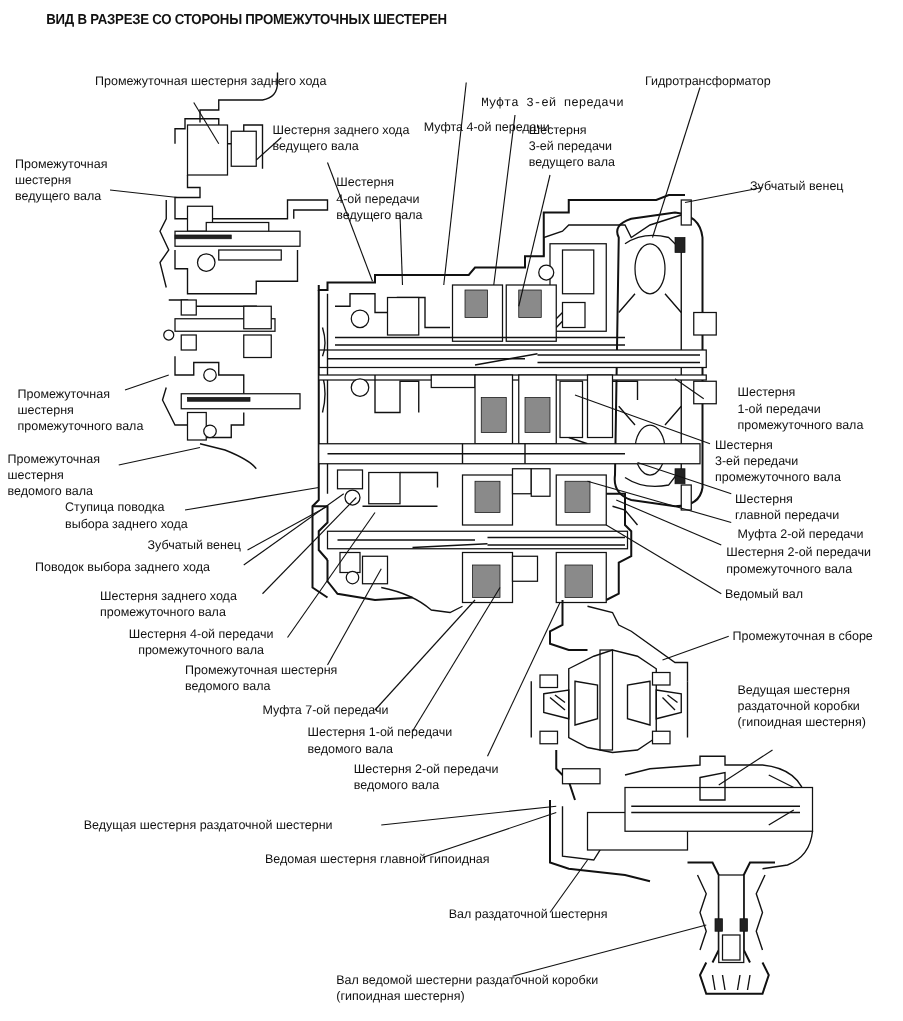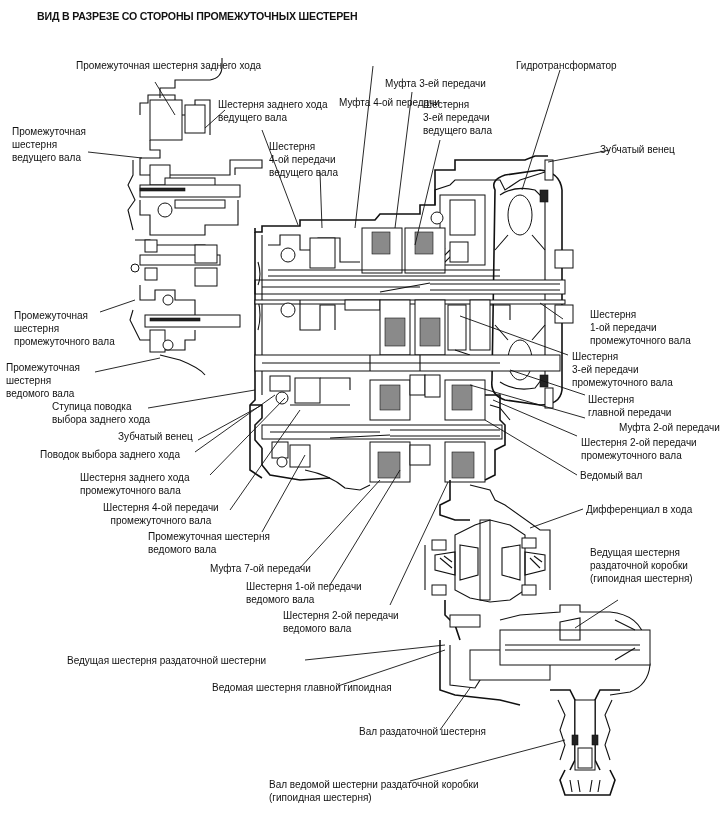--- a/index.html
+++ b/index.html
@@ -214,65 +214,65 @@
   </g>
 </svg>
 
 <div class="lbl" style="left:76px;top:59px;">Промежуточная шестерня заднего хода</div>
 <div class="lbl" style="left:218px;top:98px;">Шестерня заднего хода
 ведущего вала</div>
 <div class="lbl" style="left:269px;top:140px;">Шестерня
 4-ой передачи
 ведущего вала</div>
 <div class="lbl" style="left:339px;top:59px;margin-top:37px;">Муфта 4-ой передачи</div>
-<div class="lbl" style="left:385px;top:77px;">Муфта 3-ей передачи</div>
+<div class="lbl" style="left:385px;top:77px;font-family:Liberation Mono, monospace;">Муфта 3-ей передачи</div>
 <div class="lbl" style="left:423px;top:98px;">Шестерня
 3-ей передачи
 ведущего вала</div>
 <div class="lbl" style="left:516px;top:59px;">Гидротрансформатор</div>
 <div class="lbl" style="left:600px;top:143px;">Зубчатый венец</div>
 
 <div class="lbl" style="left:12px;top:125px;">Промежуточная
 шестерня
 ведущего вала</div>
 <div class="lbl" style="left:14px;top:309px;">Промежуточная
 шестерня
 промежуточного вала</div>
 <div class="lbl" style="left:6px;top:361px;">Промежуточная
 шестерня
 ведомого вала</div>
 <div class="lbl" style="left:52px;top:400px;">Ступица поводка
 выбора заднего хода</div>
 <div class="lbl" style="left:118px;top:430px;">Зубчатый венец</div>
-<div class="lbl" style="left:28px;top:448px;margin-left:12px;">Поводок выбора заднего хода</div>
+<div class="lbl" style="left:28px;top:448px;">Поводок выбора заднего хода</div>
 <div class="lbl" style="left:80px;top:471px;">Шестерня заднего хода
 промежуточного вала</div>
 <div class="lbl" style="left:103px;top:501px;text-align:center;">Шестерня 4-ой передачи
 промежуточного вала</div>
 <div class="lbl" style="left:148px;top:530px;">Промежуточная шестерня
 ведомого вала</div>
 <div class="lbl" style="left:210px;top:562px;">Муфта 7-ой передачи</div>
 <div class="lbl" style="left:246px;top:580px;">Шестерня 1-ой передачи
 ведомого вала</div>
 <div class="lbl" style="left:283px;top:609px;">Шестерня 2-ой передачи
 ведомого вала</div>
 
 <div class="lbl" style="left:590px;top:308px;">Шестерня
 1-ой передачи
 промежуточного вала</div>
 <div class="lbl" style="left:572px;top:350px;">Шестерня
 3-ей передачи
 промежуточного вала</div>
 <div class="lbl" style="left:588px;top:393px;">Шестерня
 главной передачи</div>
-<div class="lbl" style="left:590px;top:421px;padding-left:29px;">Муфта 2-ой передачи</div>
+<div class="lbl" style="left:561px;top:421px;padding-left:29px;">Муфта 2-ой передачи</div>
 <div class="lbl" style="left:581px;top:436px;">Шестерня 2-ой передачи
 промежуточного вала</div>
 <div class="lbl" style="left:580px;top:469px;">Ведомый вал</div>
-<div class="lbl" style="left:586px;top:503px;">Дифференциал в хода</div>
+<div class="lbl" style="left:586px;top:503px;">Промежуточная в сборе</div>
 <div class="lbl" style="left:590px;top:546px;">Ведущая шестерня
 раздаточной коробки
 (гипоидная шестерня)</div>
 
 <div class="lbl" style="left:67px;top:654px;">Ведущая шестерня раздаточной шестерни</div>
 <div class="lbl" style="left:212px;top:681px;">Ведомая шестерня главной гипоидная</div>
 <div class="lbl" style="left:359px;top:725px;">Вал раздаточной шестерня</div>
 <div class="lbl" style="left:269px;top:778px;">Вал ведомой шестерни раздаточной коробки
 (гипоидная шестерня)</div>
 

